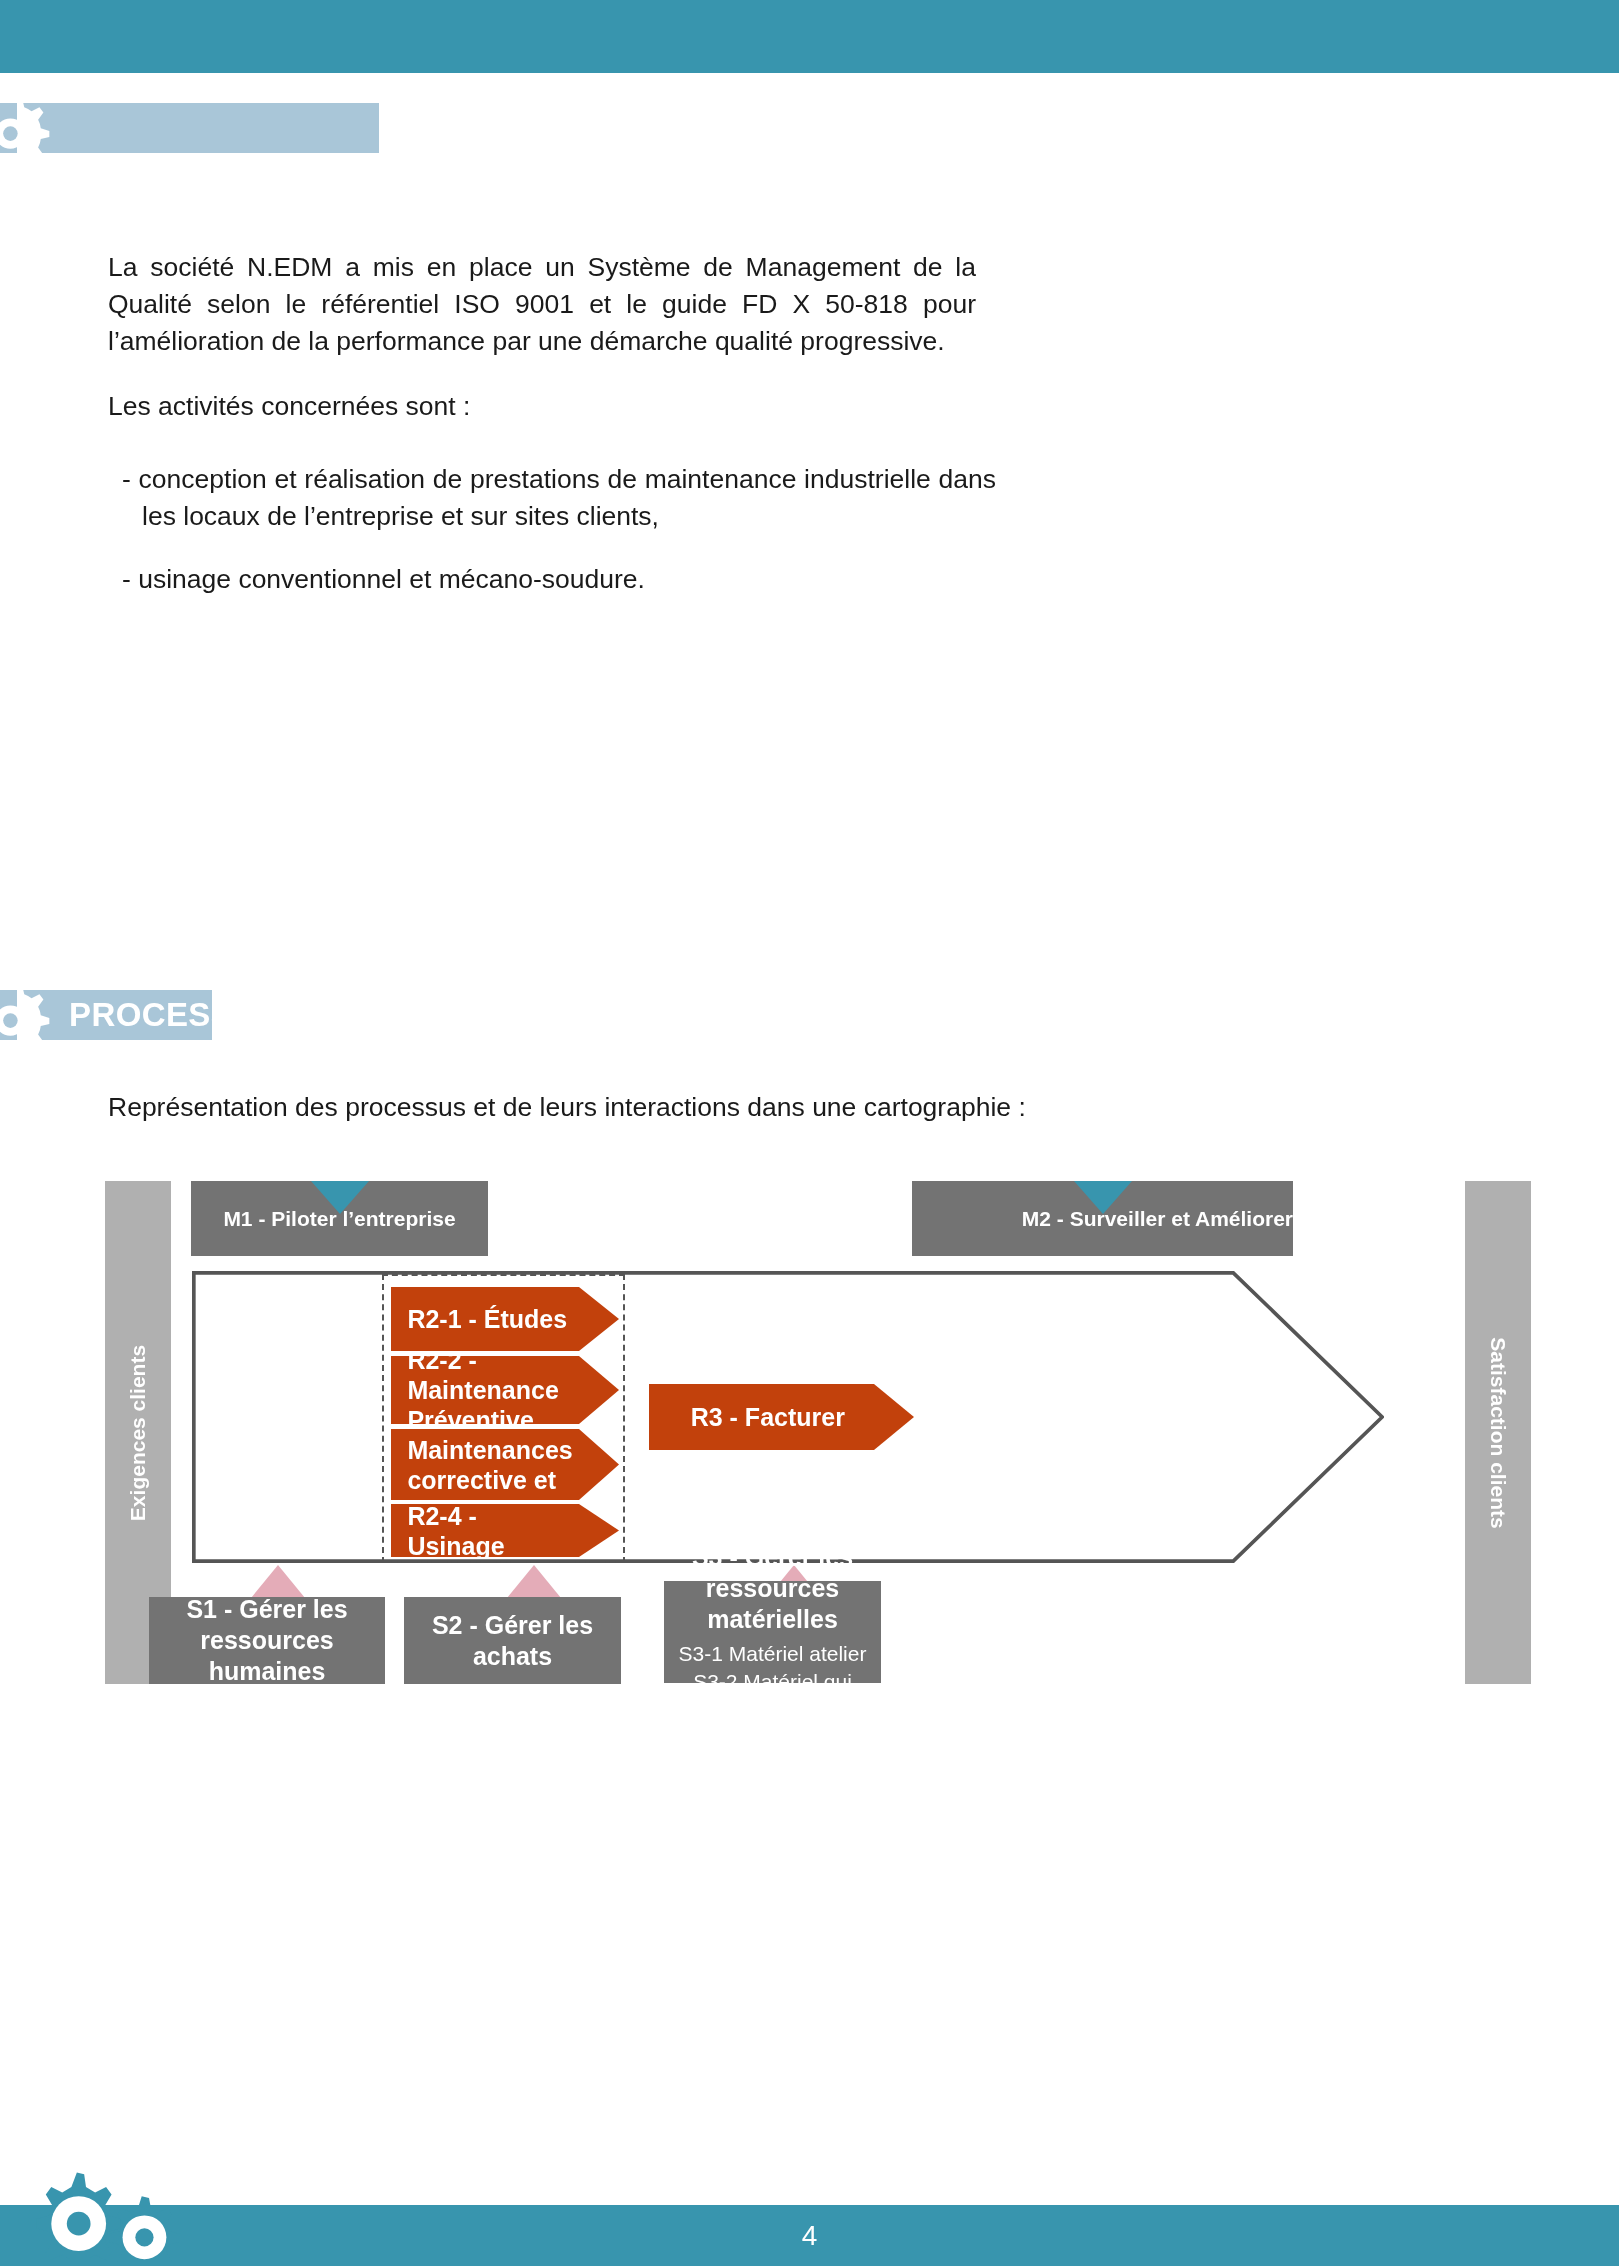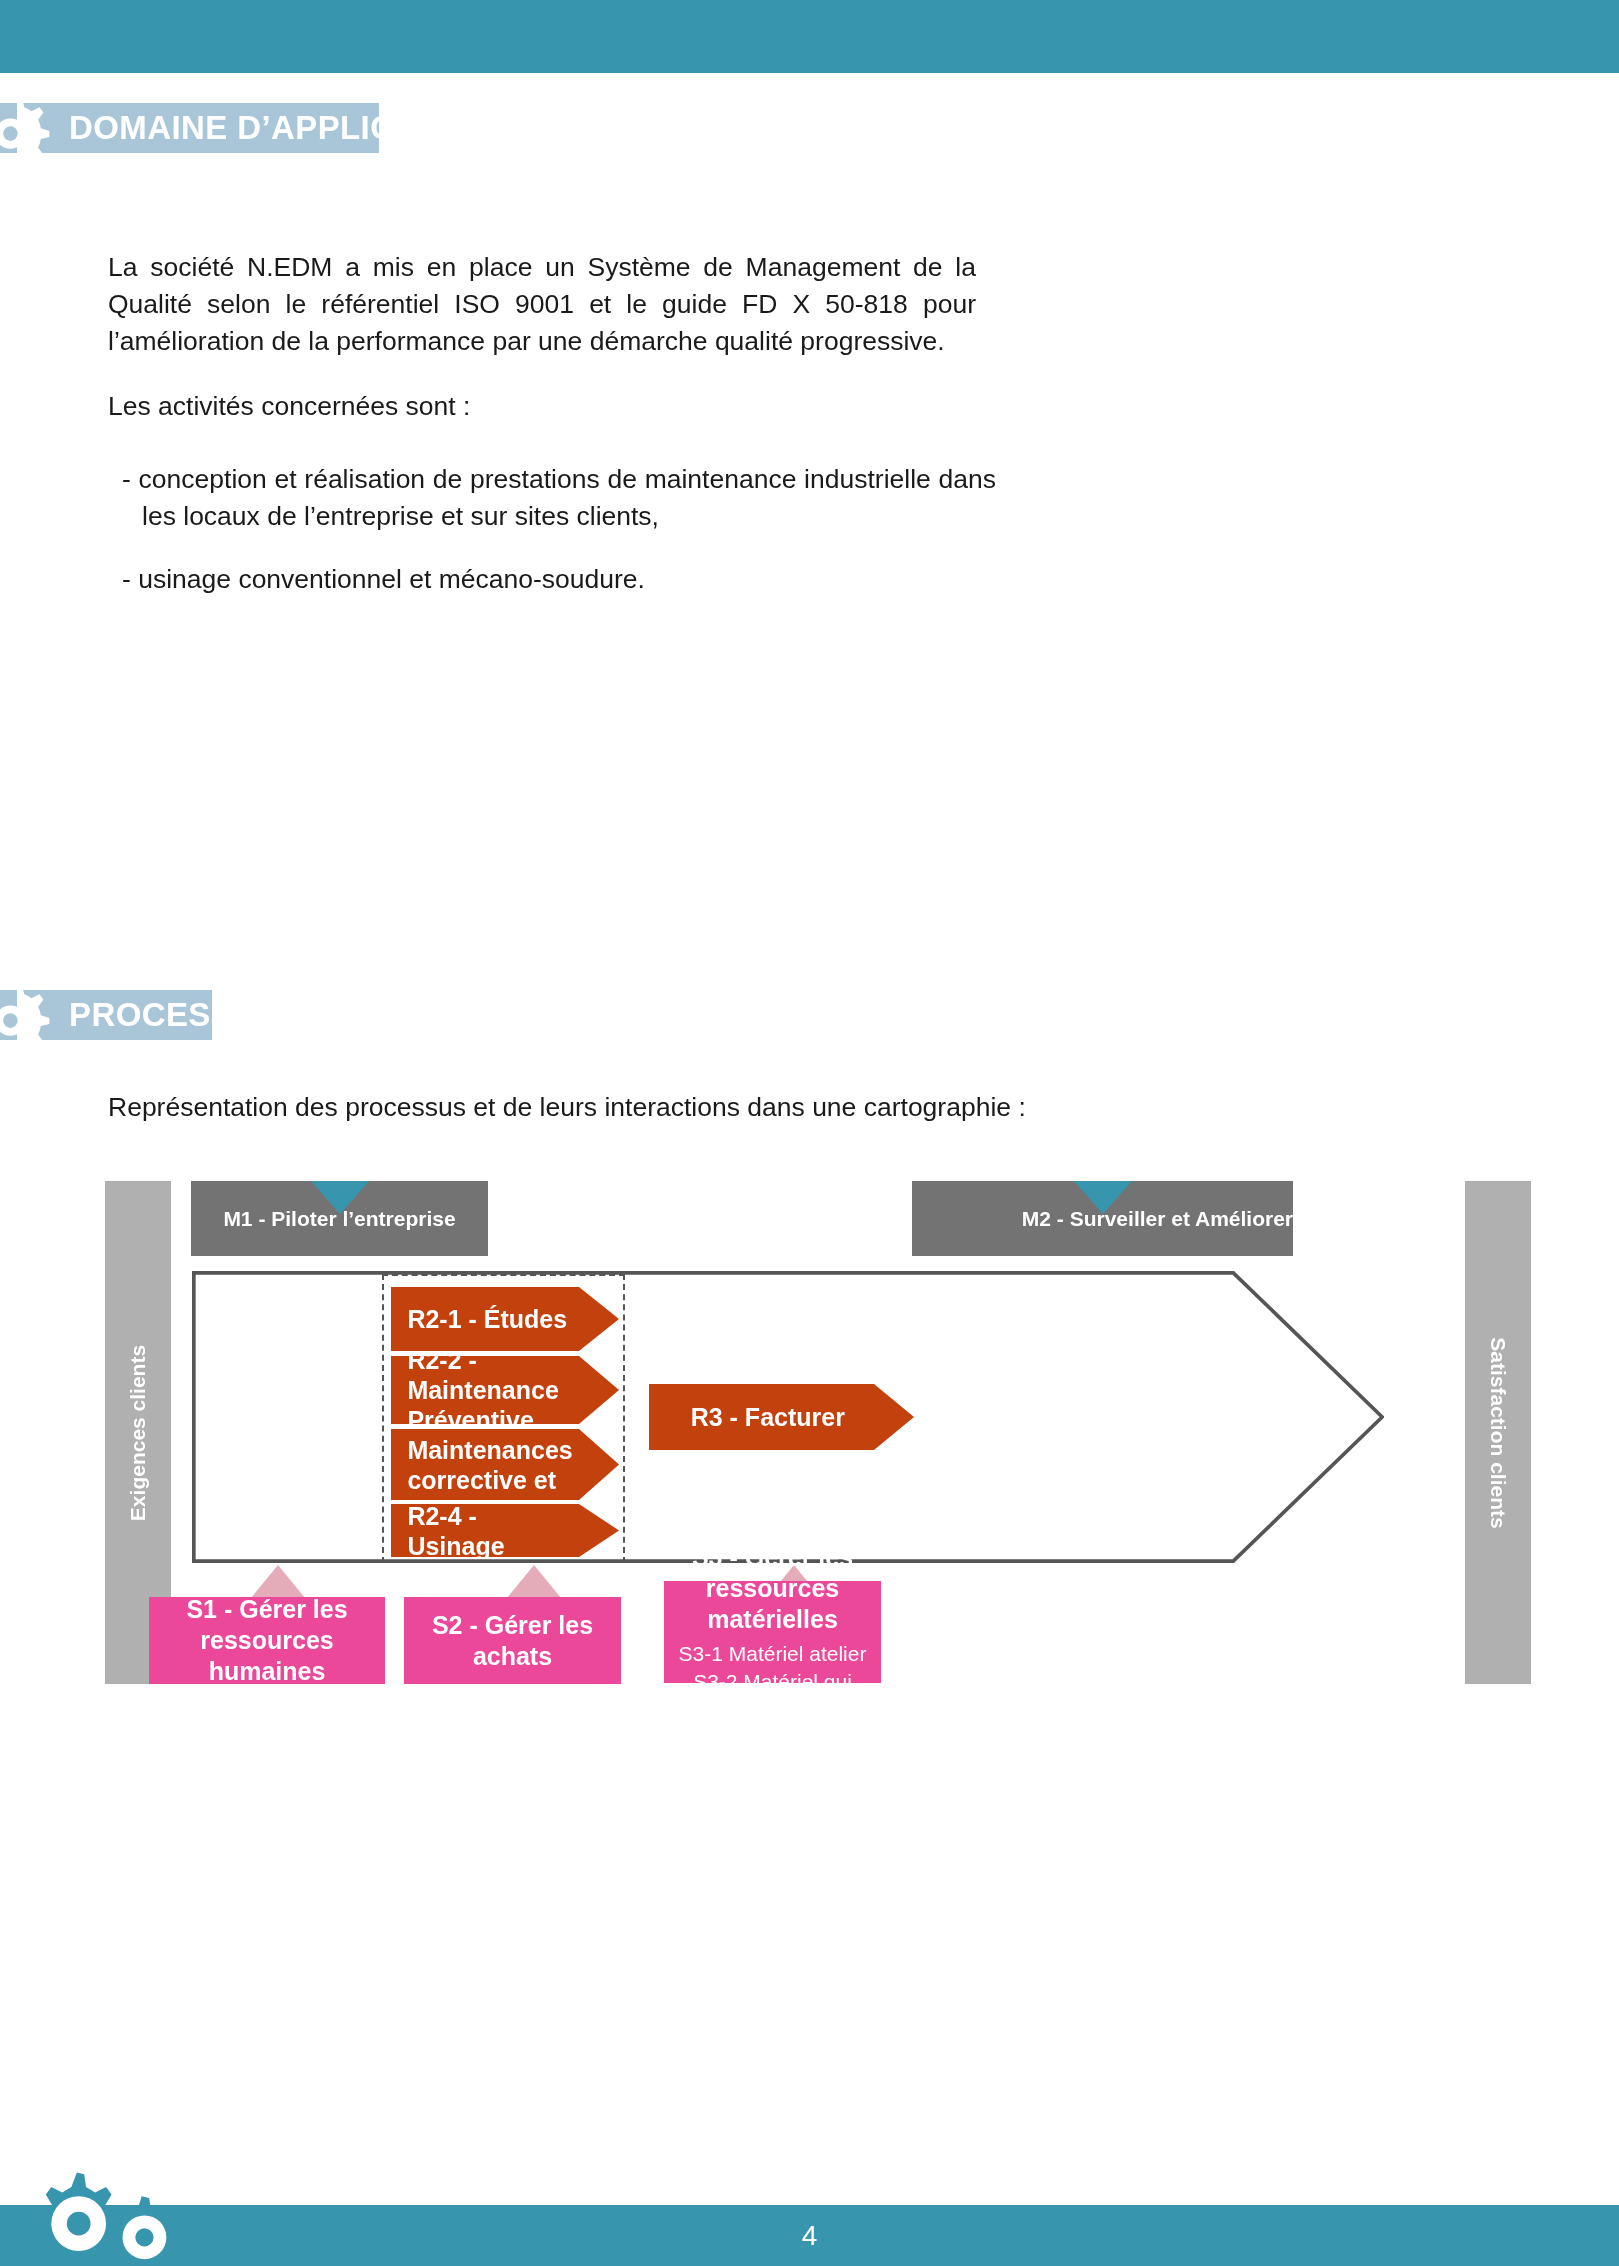--- a/index.html
+++ b/index.html
@@ -164,21 +164,21 @@
     box-sizing: border-box;
     padding-left: 16.4px;
     padding-right: 48px;
     clip-path: polygon(0 0, calc(100% - 40px) 0, 100% 50%, calc(100% - 40px) 100%, 0 100%);
     font-family: "Liberation Sans", sans-serif;
   }
 
   
   .supp {
     position: absolute;
-    background: #ec4899;
+    background: #737373;
     color: #ffffff;
     font-weight: bold;
     font-size: 25px;
     line-height: 31px;
     text-align: center;
     display: flex;
     flex-direction: column;
     align-items: center;
     justify-content: center;
     font-family: "Liberation Sans", sans-serif;
@@ -209,21 +209,20 @@
 
 <div class="section-head" style="left:0px; top:103px; width:640px;">
   <div class="section-bar" style="width:379px;"></div>
   <svg class="head-gear" viewBox="0 0 100 100">
     <g fill="#ffffff">
       <path d="M50 4 L58 4 L61 17 A34 34 0 0 1 72 23 L84 17 L90 25 L82 36 A34 34 0 0 1 86 49 L99 53 L99 62 L86 65 A34 34 0 0 1 82 78 L90 89 L84 97 L72 91 A34 34 0 0 1 61 97 L58 110 L50 110 Z"></path>
       <circle cx="40" cy="57" r="23" fill="#ffffff"></circle>
       <circle cx="40" cy="57" r="11" fill="#a9c6d8"></circle>
     </g>
   </svg>
-  <div class="section-title" style="left:69px;">DOMAINE D’APPLICATION</div>
 </div>
 
 <div class="para" style="left:108px; top:249px; width:868px;">La société N.EDM a mis en place un Système de Management de la Qualité selon le référentiel ISO 9001 et le guide FD X 50-818 pour l’amélioration de la performance par une démarche qualité progressive.</div>
 
 <div class="para para-nj" style="left:108px; top:388px; width:868px;">Les activités concernées sont :</div>
 
 <div class="bullet" style="left:122px; top:461px; width:854px;">- conception et réalisation de prestations de maintenance industrielle dans les locaux de l’entreprise et sur sites clients,</div>
 
 <div class="bullet bullet-nj" style="left:122px; top:561px; width:854px;">- usinage conventionnel et mécano-soudure.</div>
 

